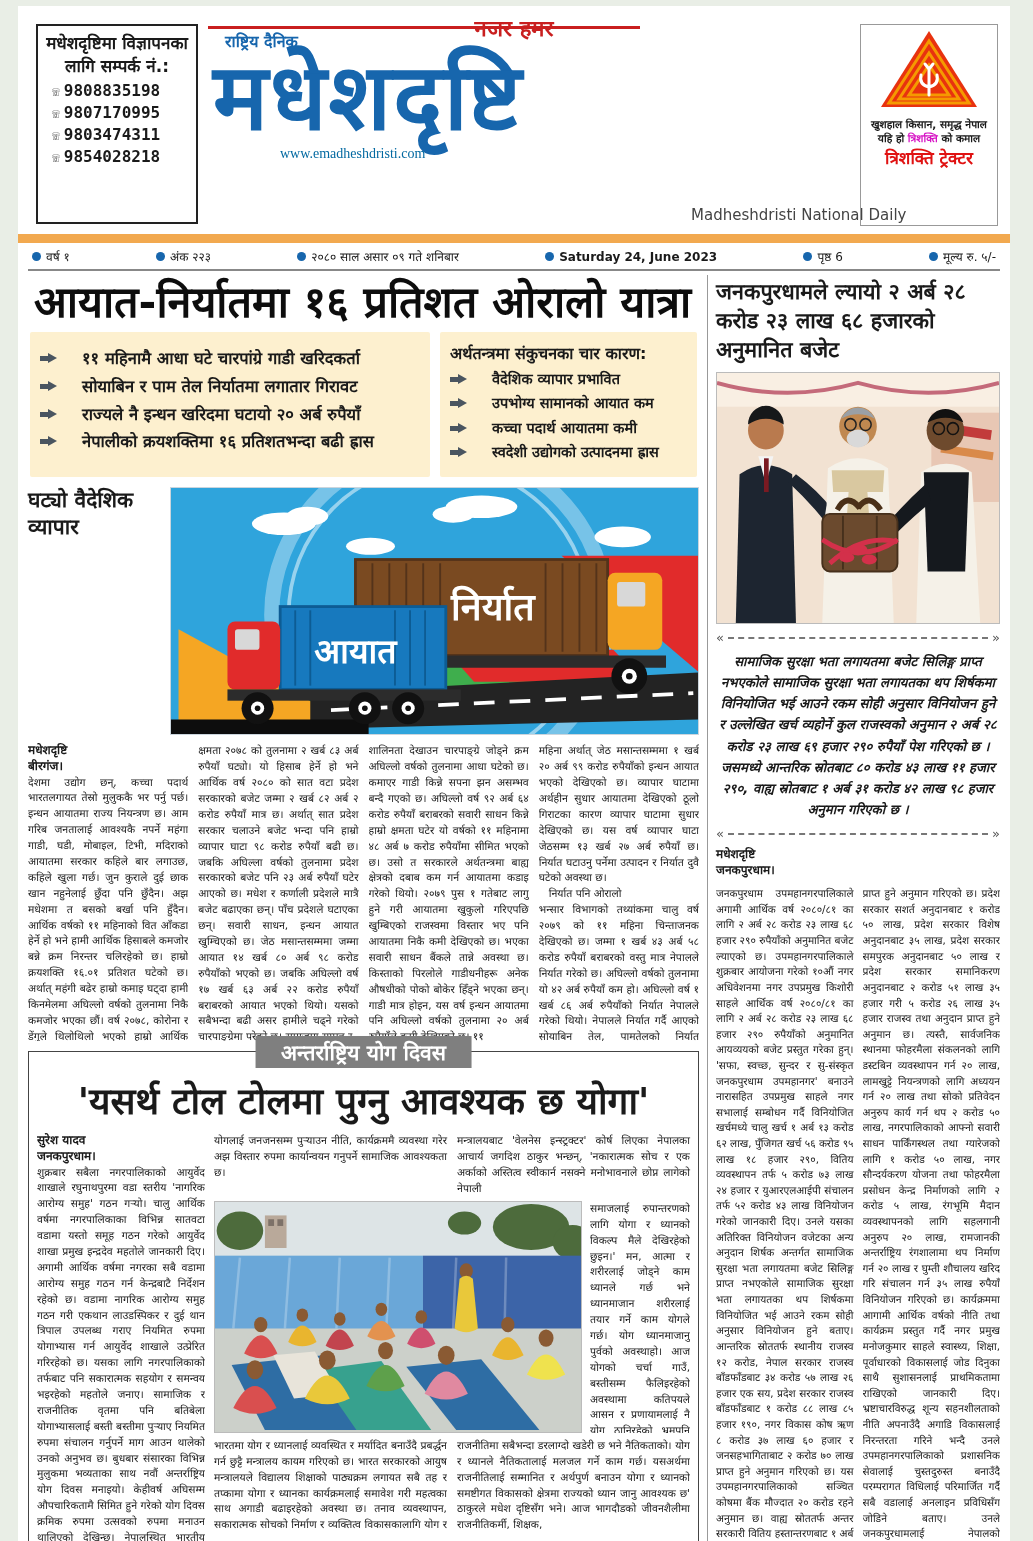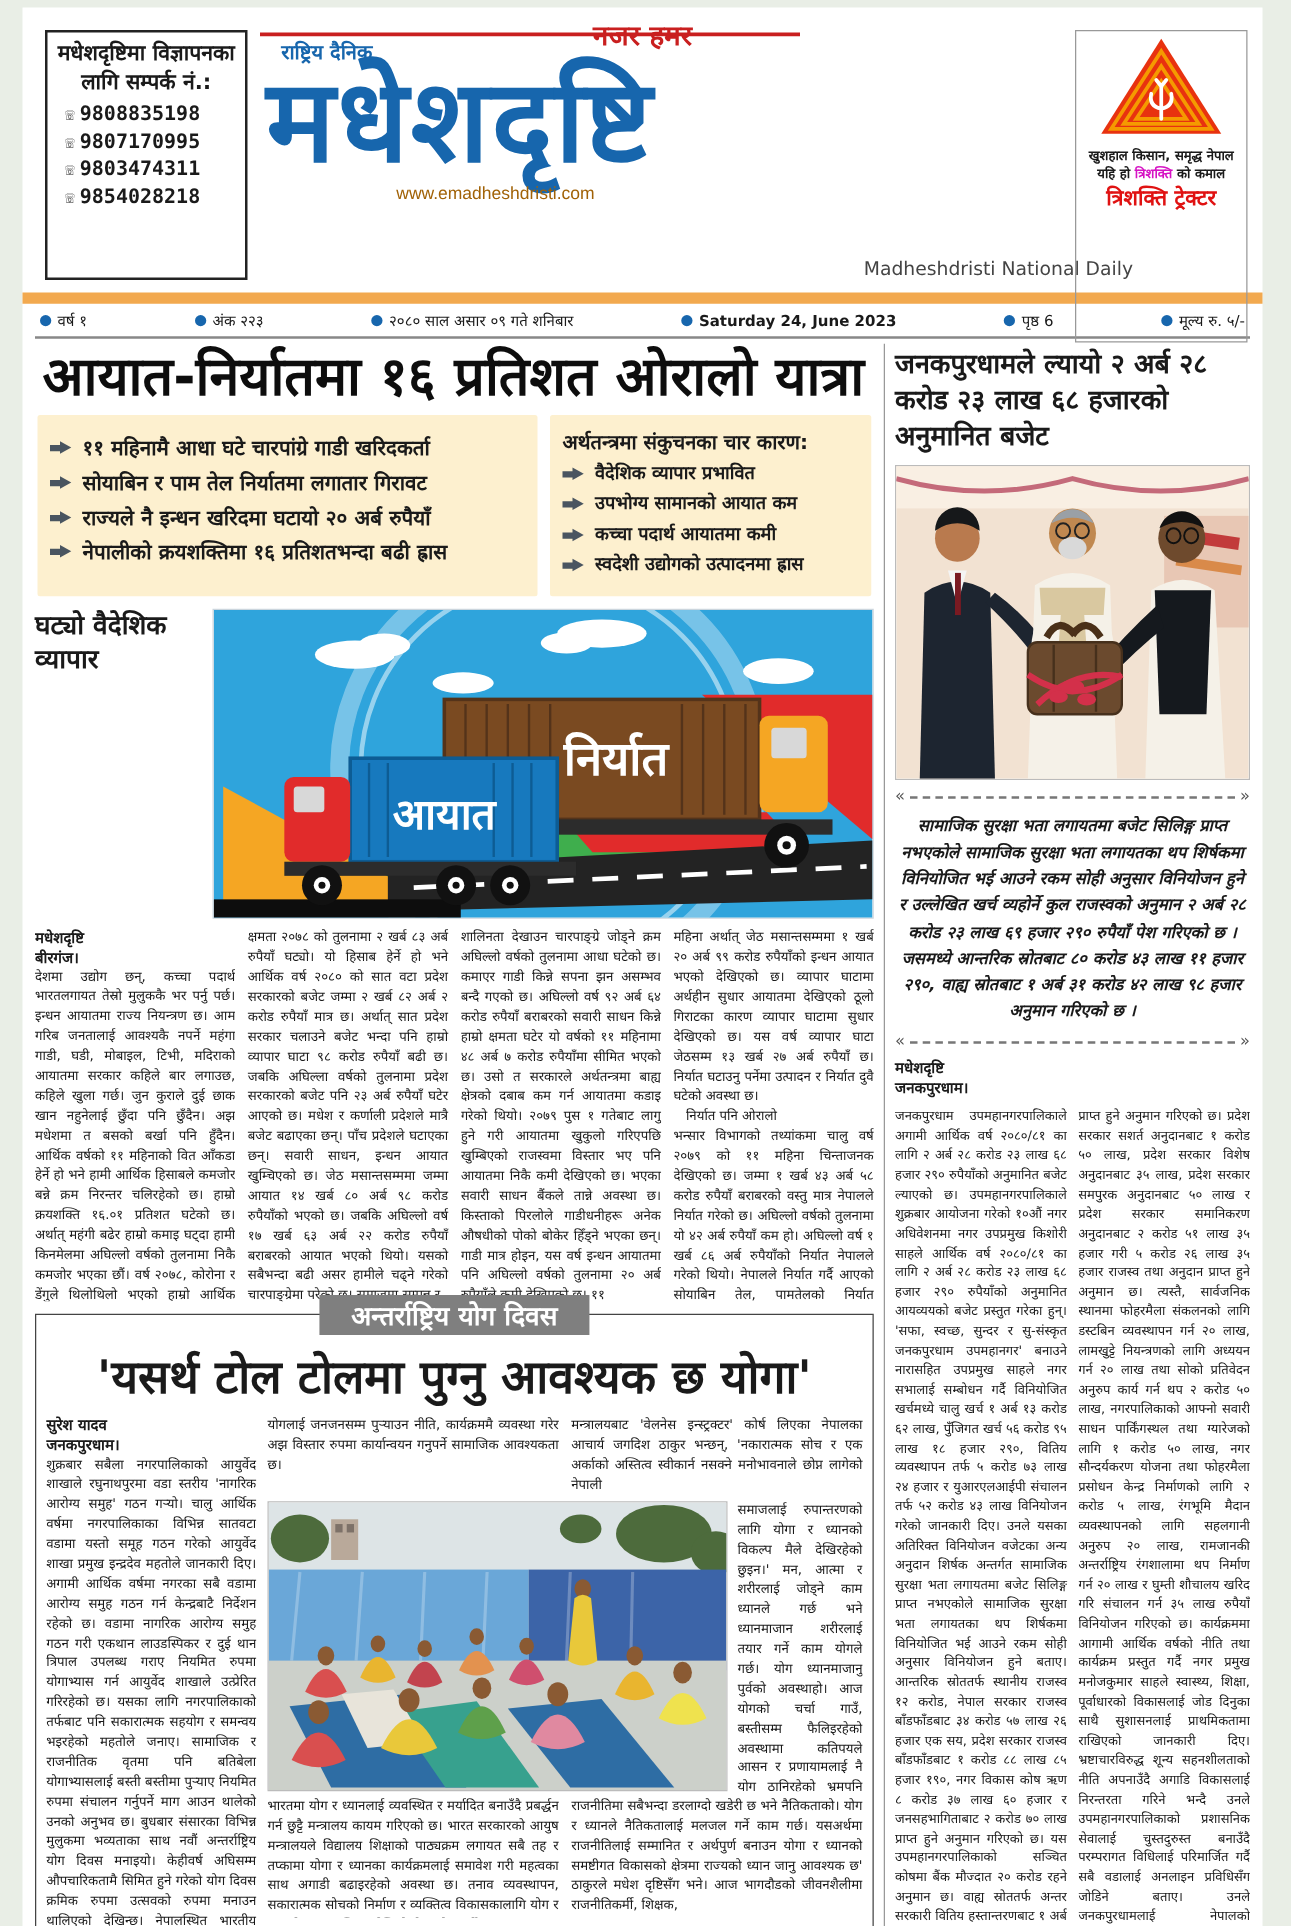--- a/index.html
+++ b/index.html
@@ -10,23 +10,23 @@
   .masthead { position:relative; height:222px; }
   .mh-kicker { position:absolute; left:0; right:0; top:2px; text-align:center; color:#c91f1f; font-weight:bold; font-size:22px; }
   .mh-topline { position:absolute; top:16px; left:180px; right:360px; border-top:3px solid #c91f1f; }
   .ad-box { position:absolute; left:8px; top:14px; width:162px; height:200px; border:2px solid #222; padding:6px 4px; text-align:center; }
   .ad-box .l1 { font-weight:bold; font-size:17px; line-height:1.35; }
   .ad-phone { font-weight:bold; font-size:16px; text-align:left; padding-left:10px; margin-top:3px; font-family:"DejaVu Sans Mono", monospace; }
   .ad-phone .ph-ic { font-size:13px; margin-right:4px; }
   .mh-center { position:absolute; left:185px; top:20px; width:520px; }
   .mh-tagline { color:#1766ad; font-weight:bold; font-size:16px; margin-left:12px; }
   .mh-logo { color:#1766ad; font-weight:bold; font-size:92px; line-height:1.0; letter-spacing:2px; white-space:nowrap; }
-  .mh-web { font-size:14px; color:#a16207; margin:2px 0 0 104px; font-family:Liberation Sans, sans-serif; }
+  .mh-web { font-size:14px; color:#0369a1; margin:2px 0 0 67px; font-family:Liberation Serif, serif; }
   .mh-eng { position:absolute; left:616px; top:196px; font-size:15px; color:#444;margin-left:47px; }
-  .tractor { position:absolute; right:2px; top:14px; width:138px; height:250px; border:1px solid #999; padding:4px 2px; text-align:center; }
+  .tractor { position:absolute; right:2px; top:14px; width:138px; height:202px; border:1px solid #999; padding:4px 2px; text-align:center; }
   .tractor .tr-l1 { font-size:10.5px; font-weight:bold; margin-top:2px; }
   .tractor .tr-l2 { font-size:10.5px; font-weight:bold; }
   .tractor .brandword { color:#d613c4; }
   .tractor .tr-brand { color:#e01212; font-weight:bold; font-size:17px; margin-top:1px; }
 
   
   .orange-bar { height:9px; background:#f2a94f; margin:2px -10px 0; }
   .dateline { display:flex; align-items:center; padding:5px 4px 4px; border-bottom:2px solid #888; justify-content:space-between; }
   .dl-item { font-size:12px; display:flex; align-items:center; gap:5px; white-space:nowrap; }
   .dl-dot { width:9px; height:9px; border-radius:50%; background:#1766ad; display:inline-block; }
@@ -35,21 +35,21 @@
   .grid { display:flex; margin-top:4px; }
   .main-col { width:680px; border-right:1px solid #999; padding-right:8px; }
   .rail { width:292px; padding-left:8px; }
 
   
   .lead-headline { font-size:43px; font-weight:bold; color:#0d0d0d; letter-spacing:0px; line-height:1.1; padding:4px 0 6px 6px; white-space:nowrap; }
   .lead-boxes { display:flex; gap:10px; padding:0 2px; }
   .cream { background:#fdf0cf; border-radius:2px; padding:10px 10px; }
   .box-l { width:400px; }
   .box-r { flex:1; }
-  .pt { display:flex; gap:8px; align-items:flex-start; font-weight:bold; font-size:16.5px; margin:7px 0; line-height:1.25; }
+  .pt { display:flex; gap:24px; align-items:flex-start; font-weight:bold; font-size:16.5px; margin:7px 0; line-height:1.25; }
   .box-r .pt { font-size:14.5px; margin:6px 0; }
   .box-title { font-weight:bold; font-size:16px; margin-bottom:2px; }
   .arrow-ic { flex:none; width:18px; height:11px; margin-top:4px; position:relative; }
   .arrow-ic::before { content:""; position:absolute; left:0; top:3px; width:9px; height:5px; background:#4a5560; }
   .arrow-ic::after { content:""; position:absolute; left:8px; top:0; border-left:9px solid #4a5560; border-top:5.5px solid transparent; border-bottom:5.5px solid transparent; }
 
   
   .lead-visual { display:flex; gap:8px; margin-top:10px; }
   .side-story { width:134px; }
   .side-story h3 { font-size:21px; line-height:1.3; font-weight:bold; margin-bottom:8px; }

